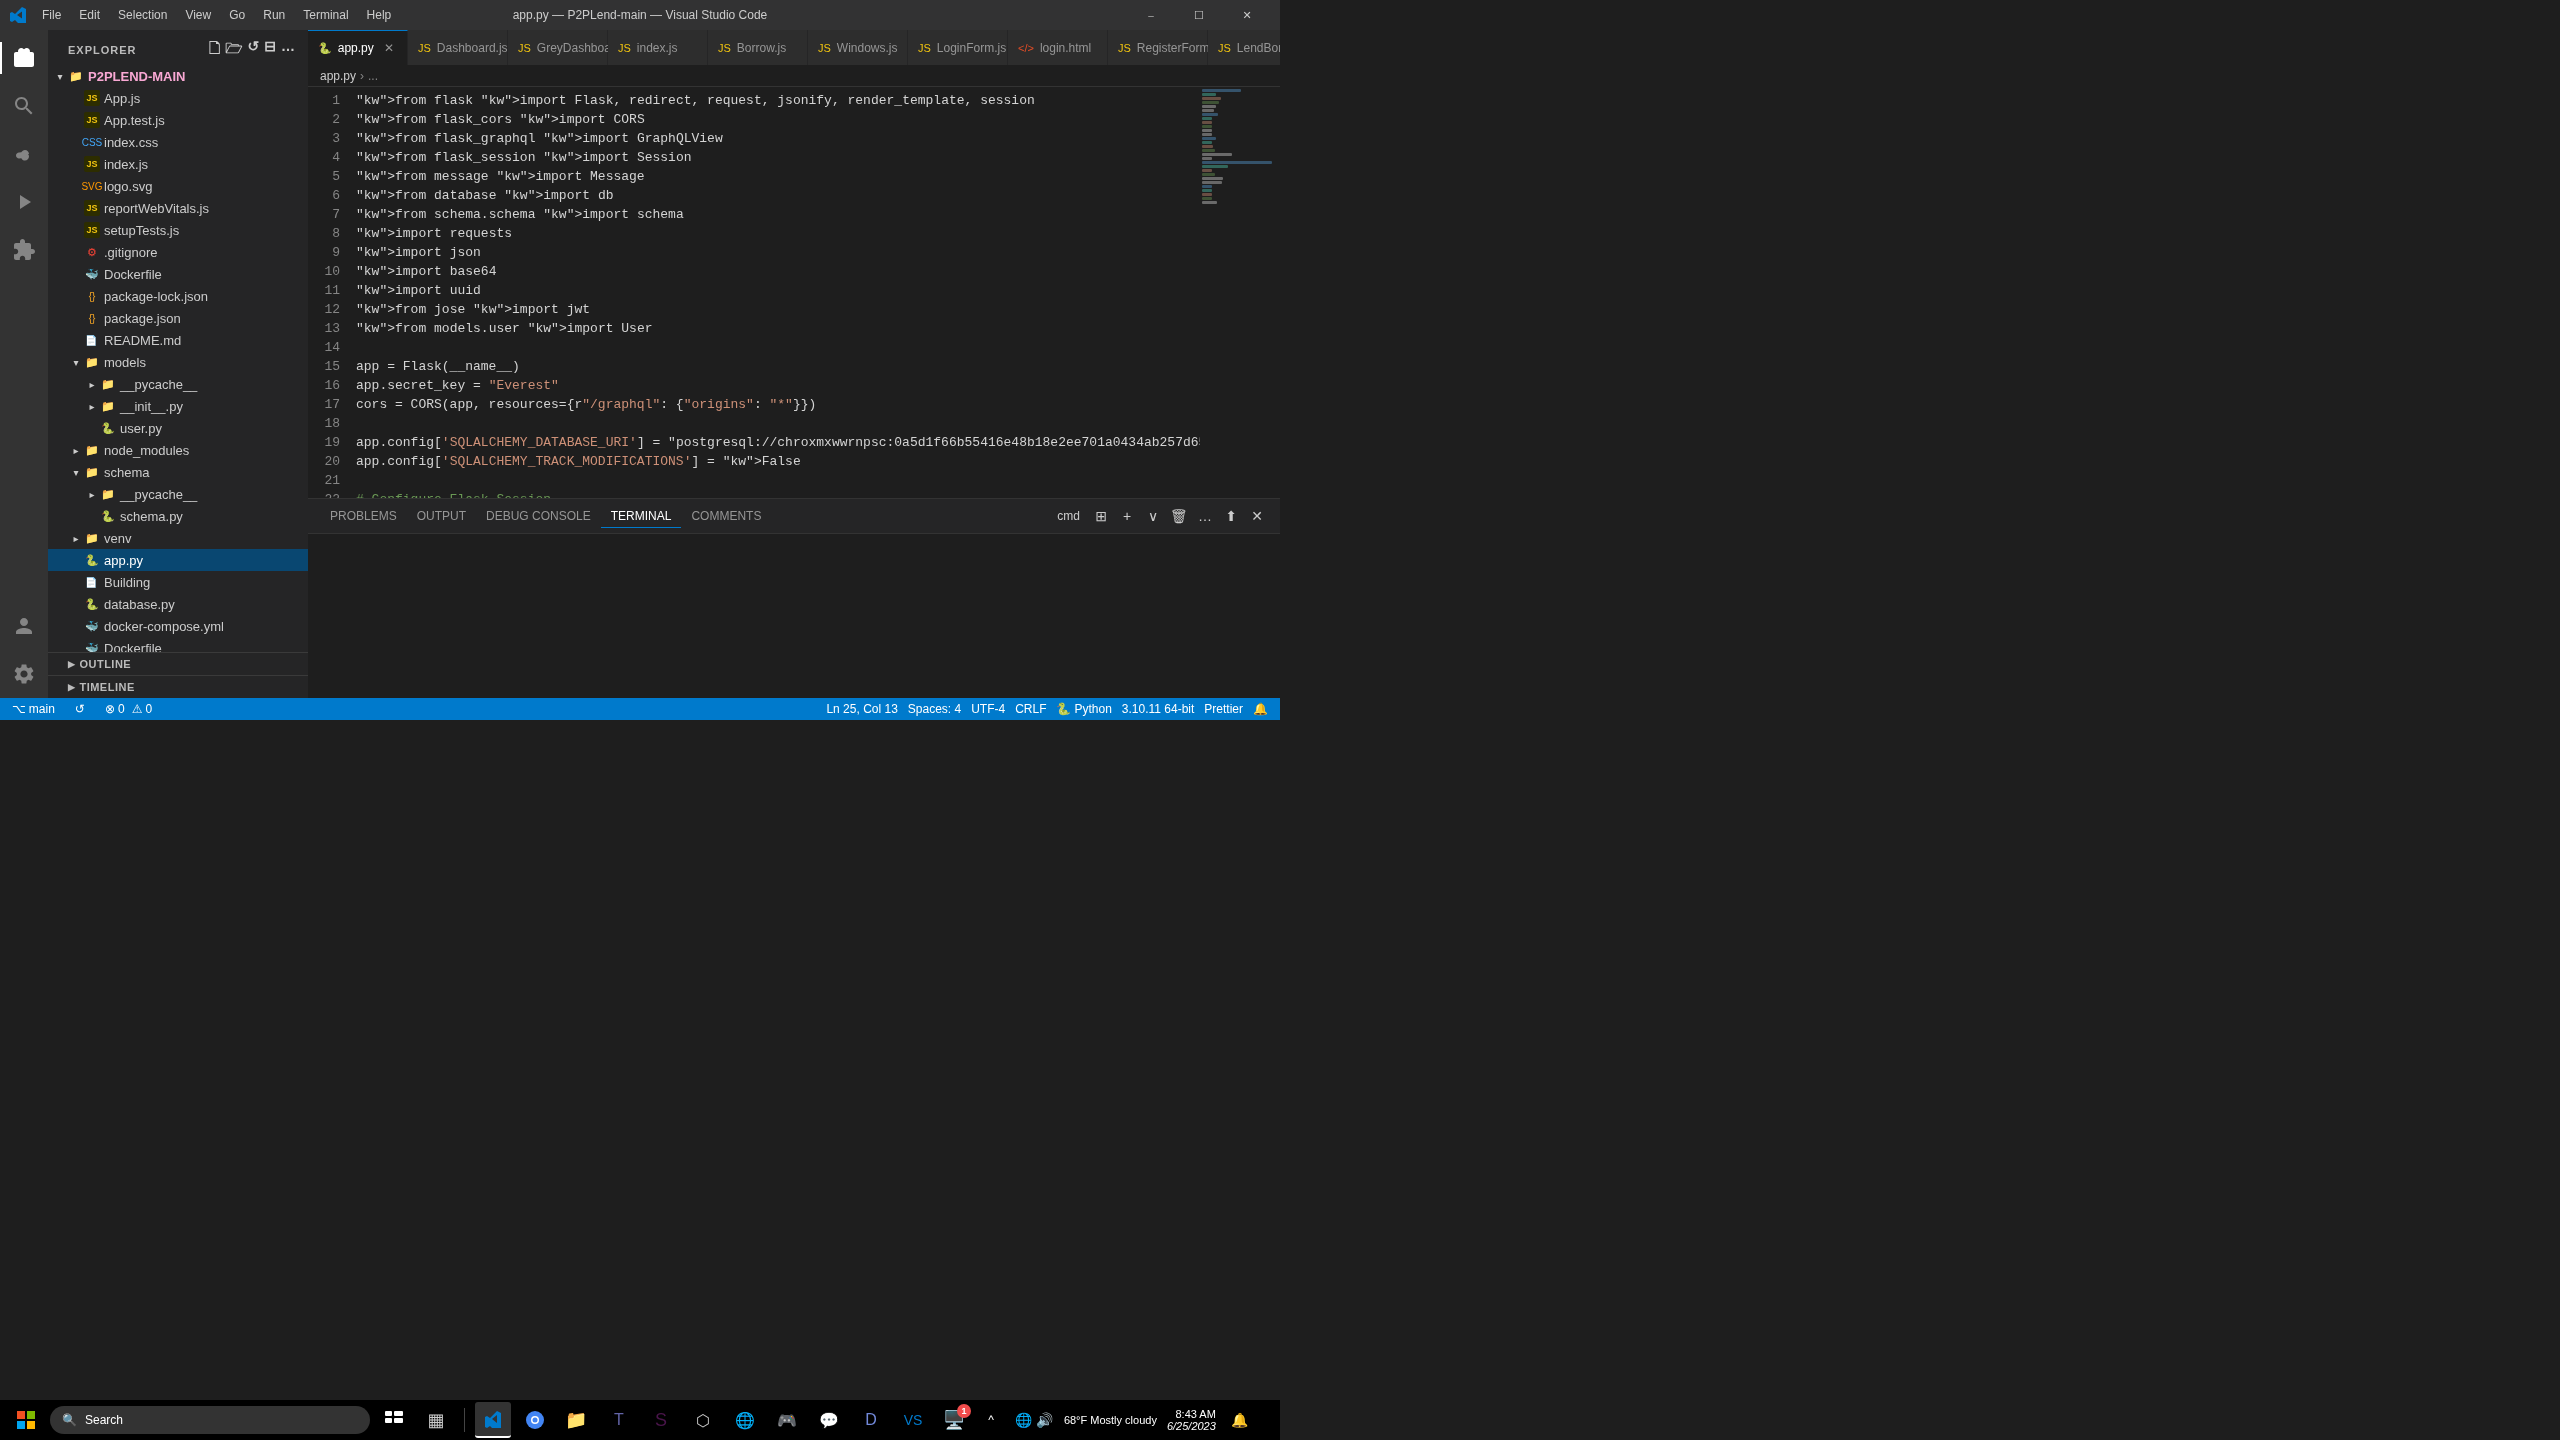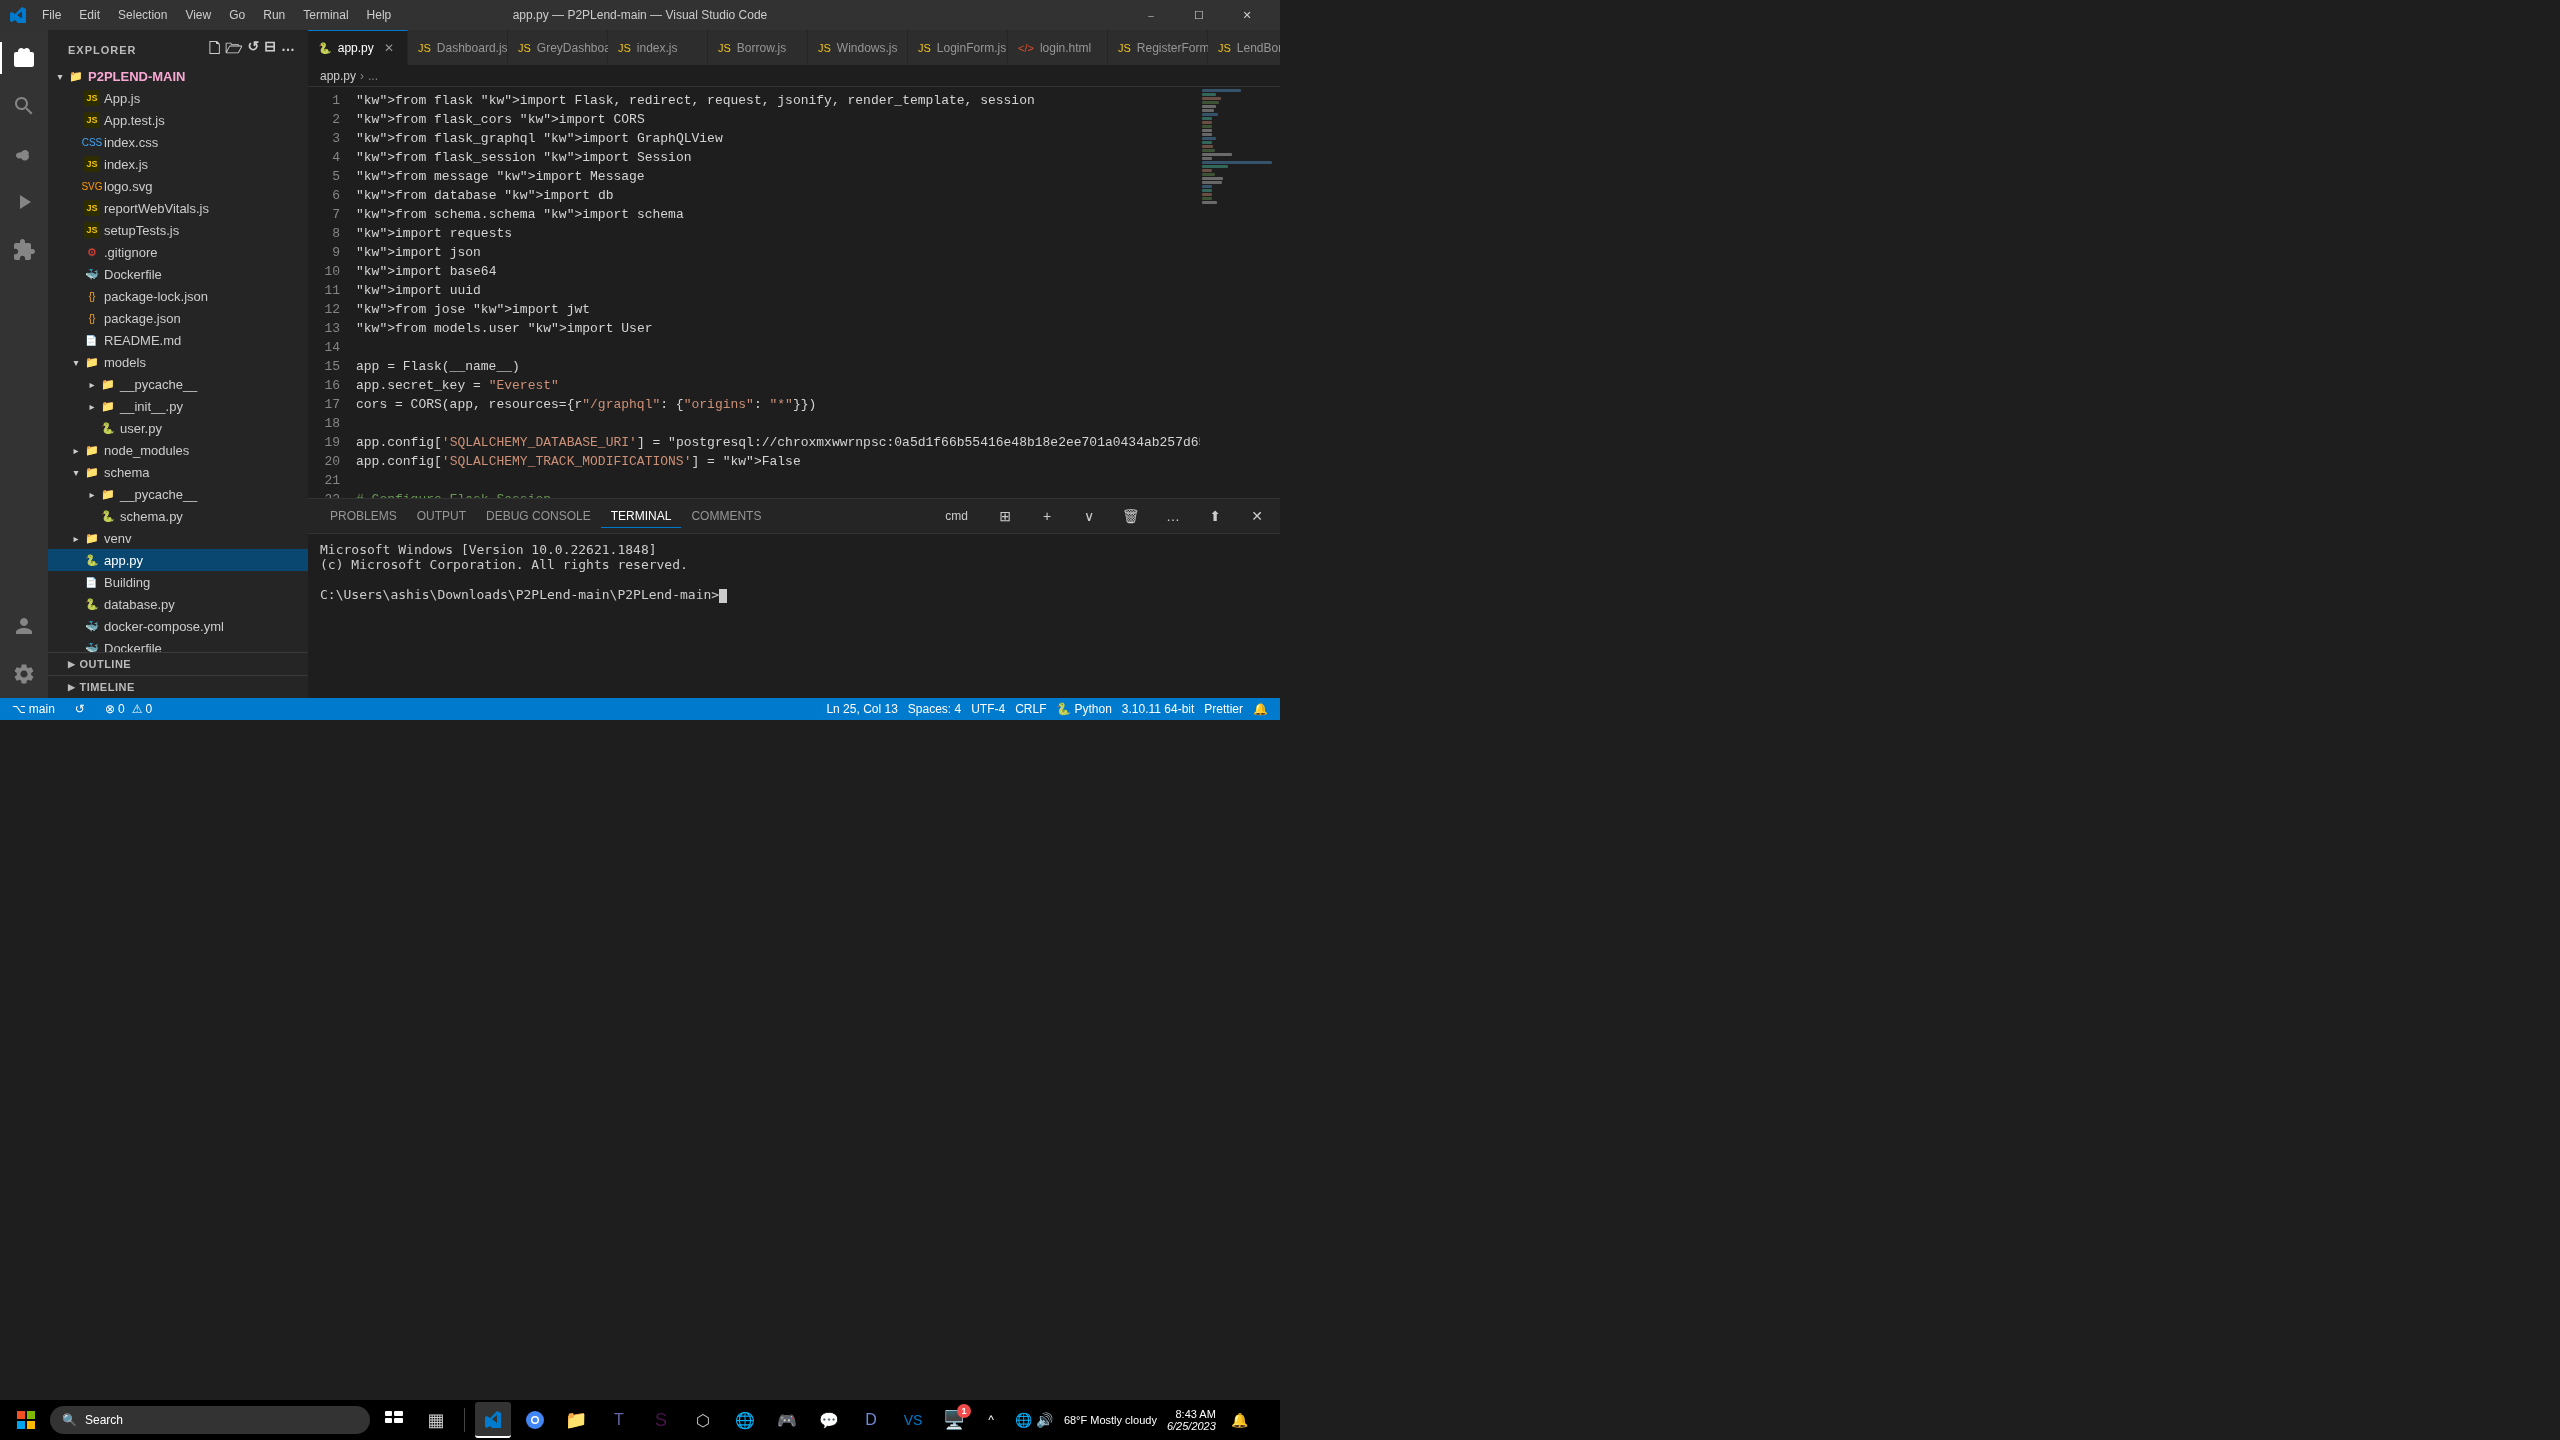--- a/index.html
+++ b/index.html
@@ -831,39 +831,32 @@
     </div>
 
     <div id="panel">
       <div id="panel-tabs">
         <div id="panel-tabs-row">
           <div class="panel-tab">PROBLEMS</div>
           <div class="panel-tab">OUTPUT</div>
           <div class="panel-tab">DEBUG CONSOLE</div>
           <div class="panel-tab active">TERMINAL</div>
           <div class="panel-tab">COMMENTS</div>
-          <div id="panel-toolbar" style="margin-left:auto;display:flex;align-items:center;gap:20px;">
+          <div id="panel-toolbar" style="margin-left:auto;display:flex;align-items:center;gap:4px;">
             <span style="font-size:12px;color:#cccccc;padding:0 6px;">cmd</span>
             <div class="panel-toolbar-icon">⊞</div>
             <div class="panel-toolbar-icon">+</div>
             <div class="panel-toolbar-icon">∨</div>
             <div class="panel-toolbar-icon">🗑</div>
             <div class="panel-toolbar-icon">…</div>
             <div class="panel-toolbar-icon">⬆</div>
             <div class="panel-toolbar-icon">✕</div>
           </div>
         </div>
       </div>
-      <div id="panel-content">
-
-      <div>Microsoft Windows [Version 10.0.22621.1848]</div>
-          <div>(c) Microsoft Corporation. All rights reserved.</div>
-          <div>&nbsp;</div>
-          <div><span style="color:#cccccc;">C:\Users\ashis\Downloads\P2PLend-main\P2PLend-main&gt;</span><span style="color:#ffffff;"></span><span style="background:#cccccc;display:inline-block;width:8px;height:14px;vertical-align:middle;"></span></div>
-        </div>
     </div>
   </div>
 </div>
 
 <div id="statusbar">
   <div class="status-item">
     <span>⌥</span>
     <span>main</span>
   </div>
   <div class="status-item">

